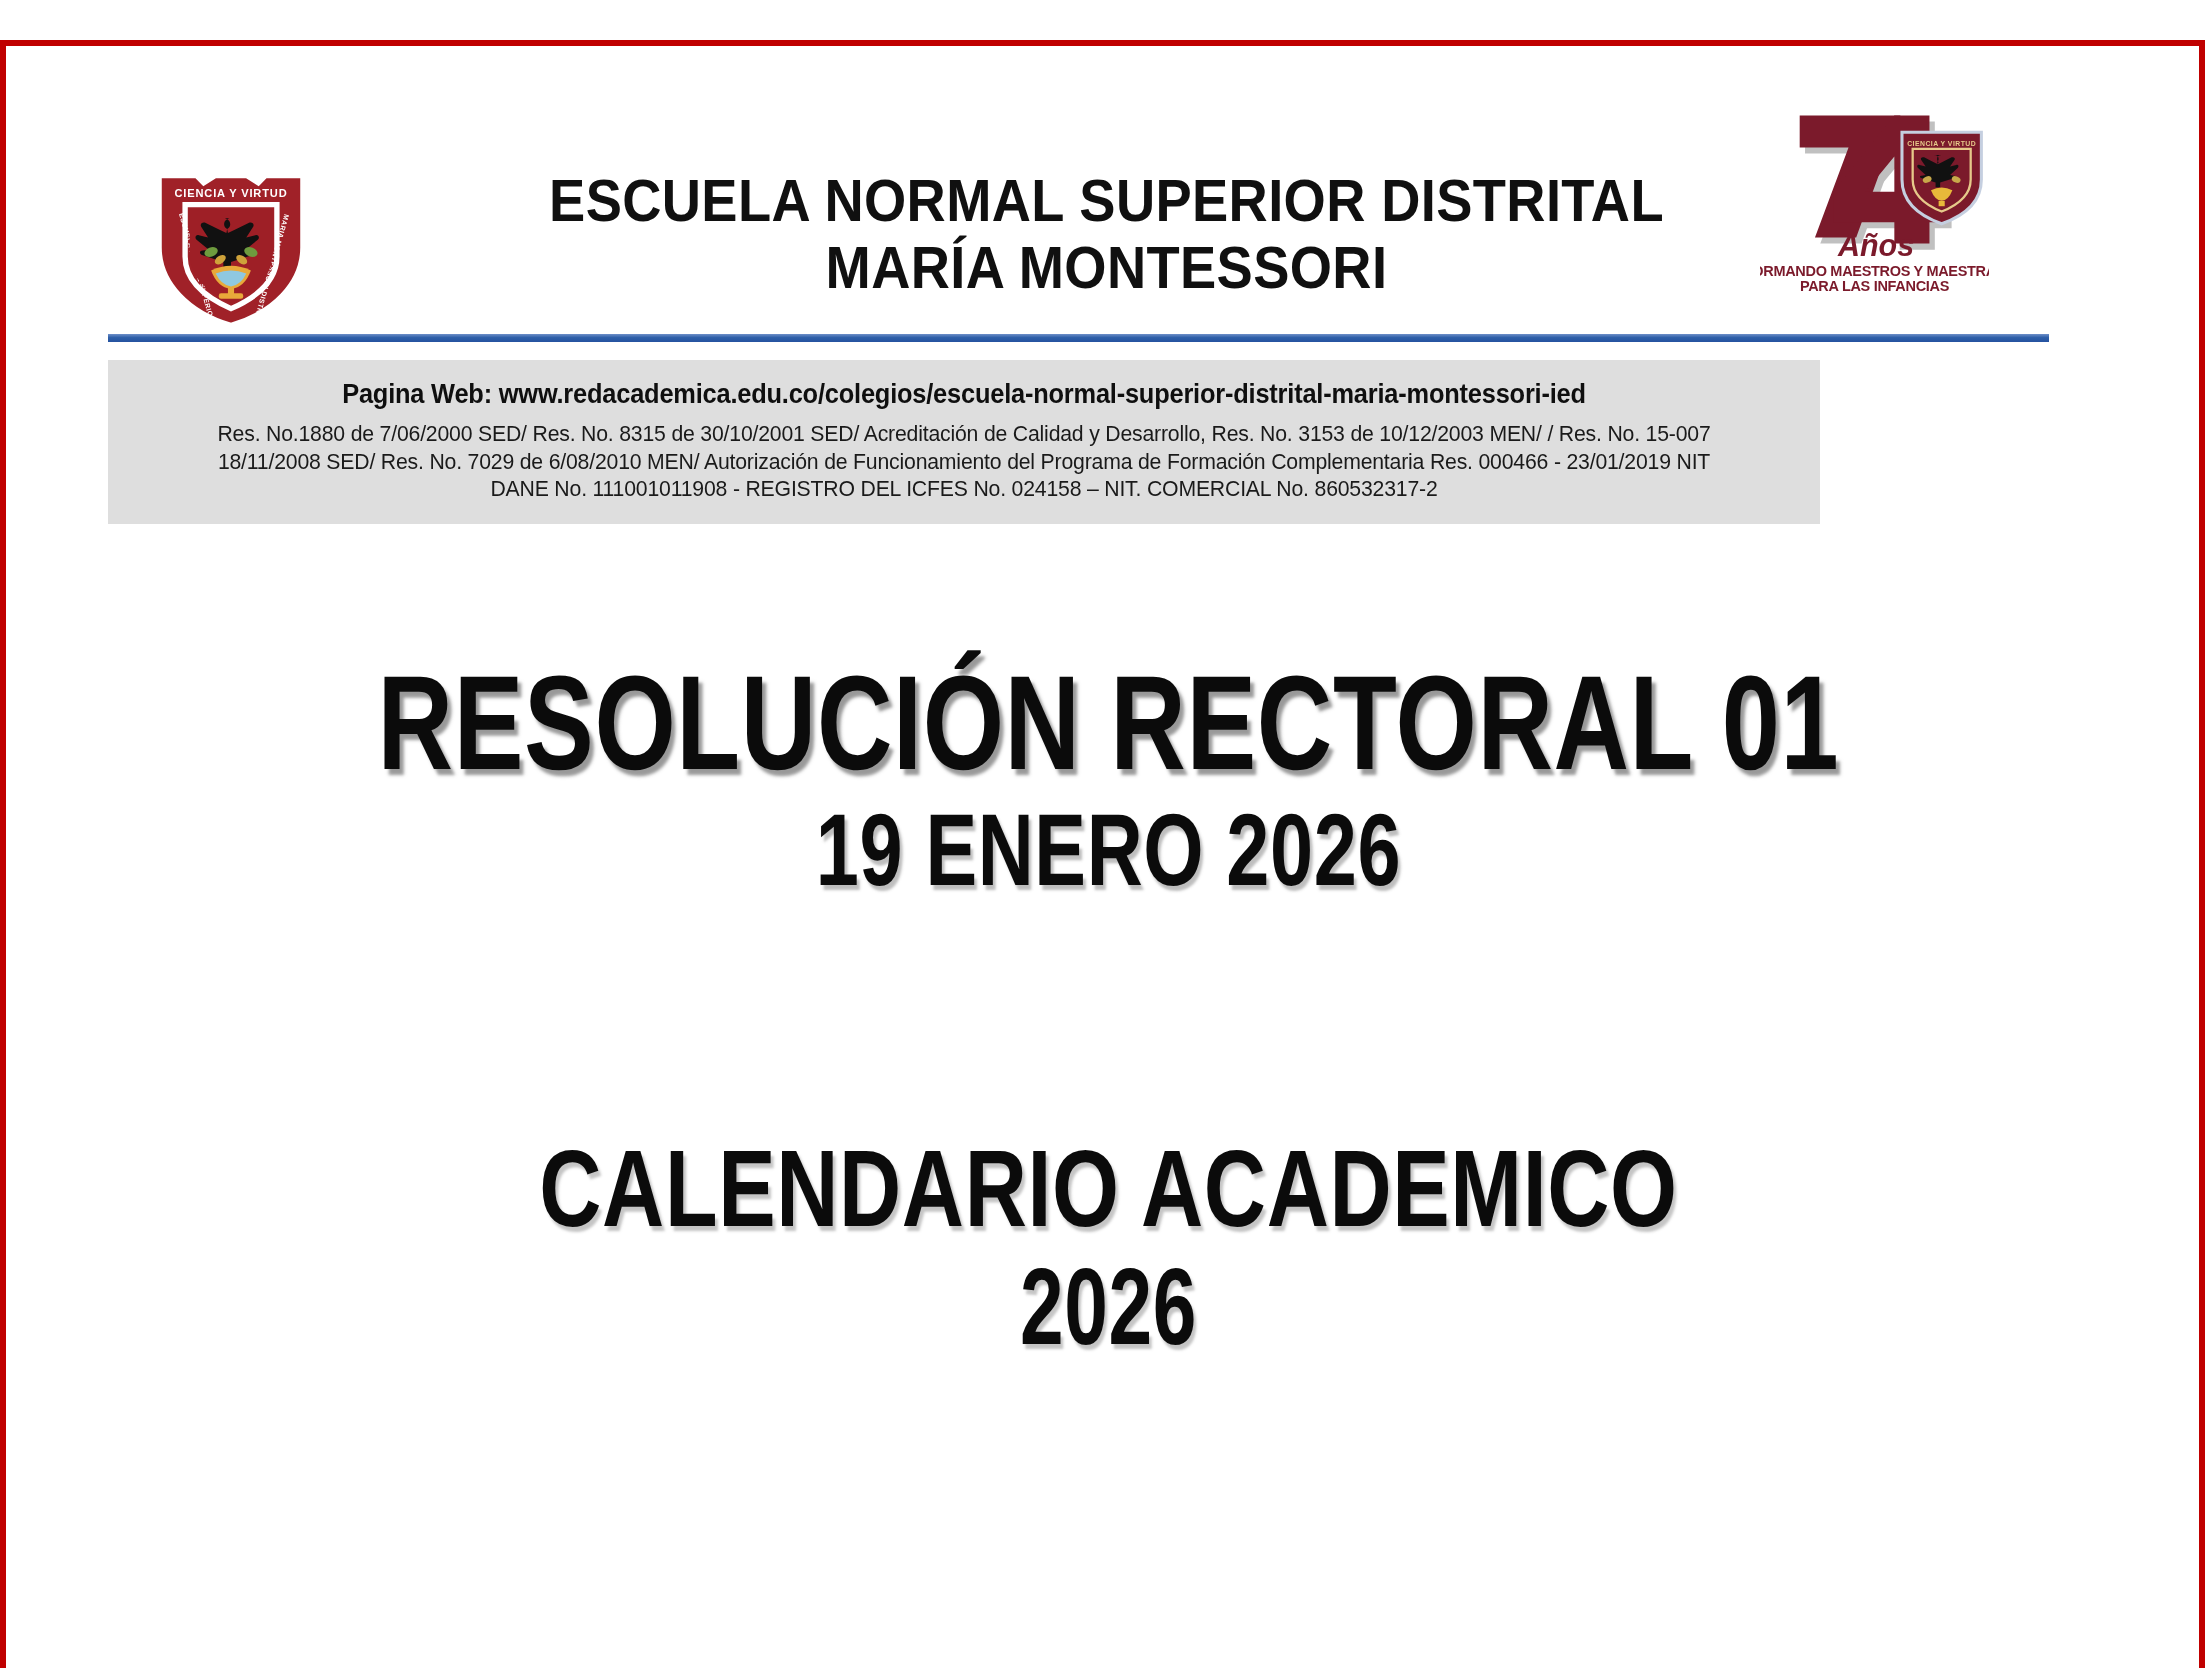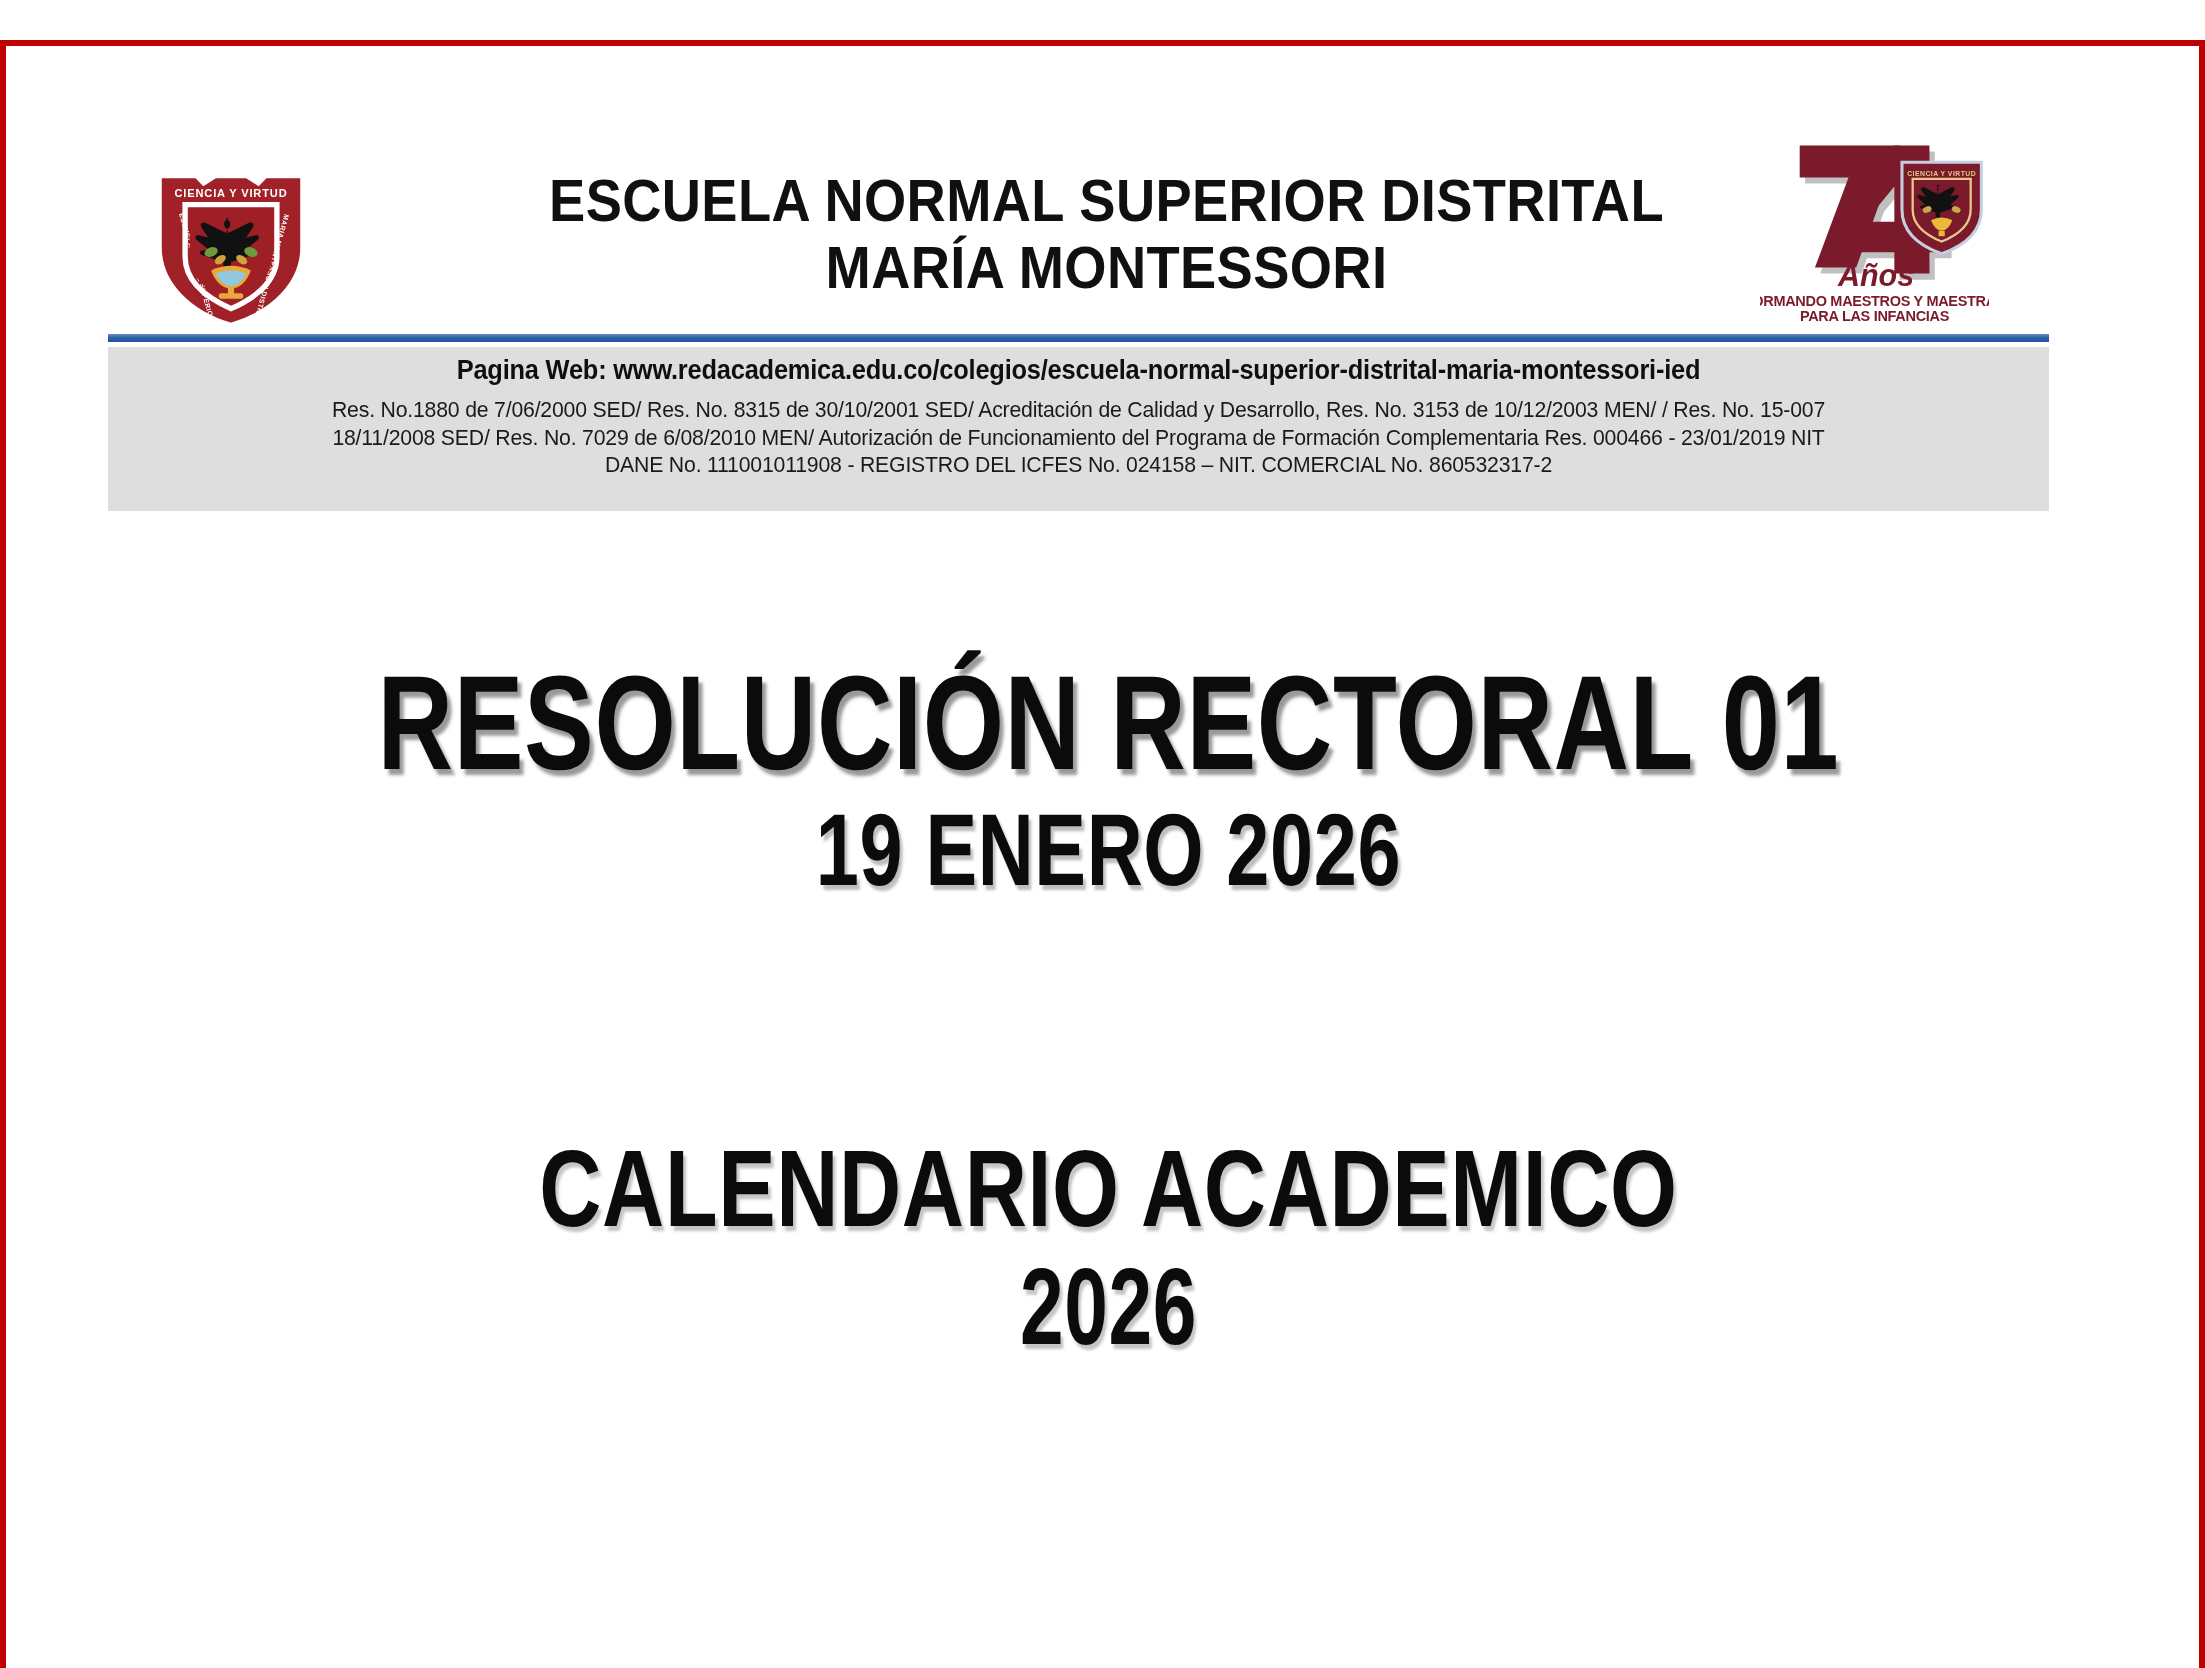--- a/index.html
+++ b/index.html
@@ -38,21 +38,21 @@
     position: absolute;
     left: 150px;
     top: 128px;
     width: 150px;
     height: 153px;
   }
 
   .crest-right {
     position: absolute;
     left: 1754px;
-    top: 78px;
+    top: 48px;
     width: 229px;
     height: 200px;
     text-align: center;
   }
 
   .school-name {
     position: absolute;
     left: 428px;
     top: 122px;
     width: 1345px;
@@ -74,26 +74,26 @@
     left: 102px;
     top: 288px;
     width: 1941px;
     height: 8.4px;
     background: linear-gradient(180deg, #6d8fc9 0%, #2e5fa8 45%, #2552a0 100%);
   }
 
   .infobox {
     position: absolute;
     left: 102px;
-    top: 301px;
-    width: 1941px;
+    top: 314px;
+    width: 1712px;
     height: 164px;
     background: #dedede;
     box-sizing: border-box;
-    padding-top: 8px;
+    padding-top: 19px;
   }
 
   .infobox .web {
     text-align: center;
     font-weight: bold;
     font-size: 27px;
     color: #0f0f0f;
     letter-spacing: -0.2px;
     transform: scaleX(0.94);
     white-space: nowrap;

